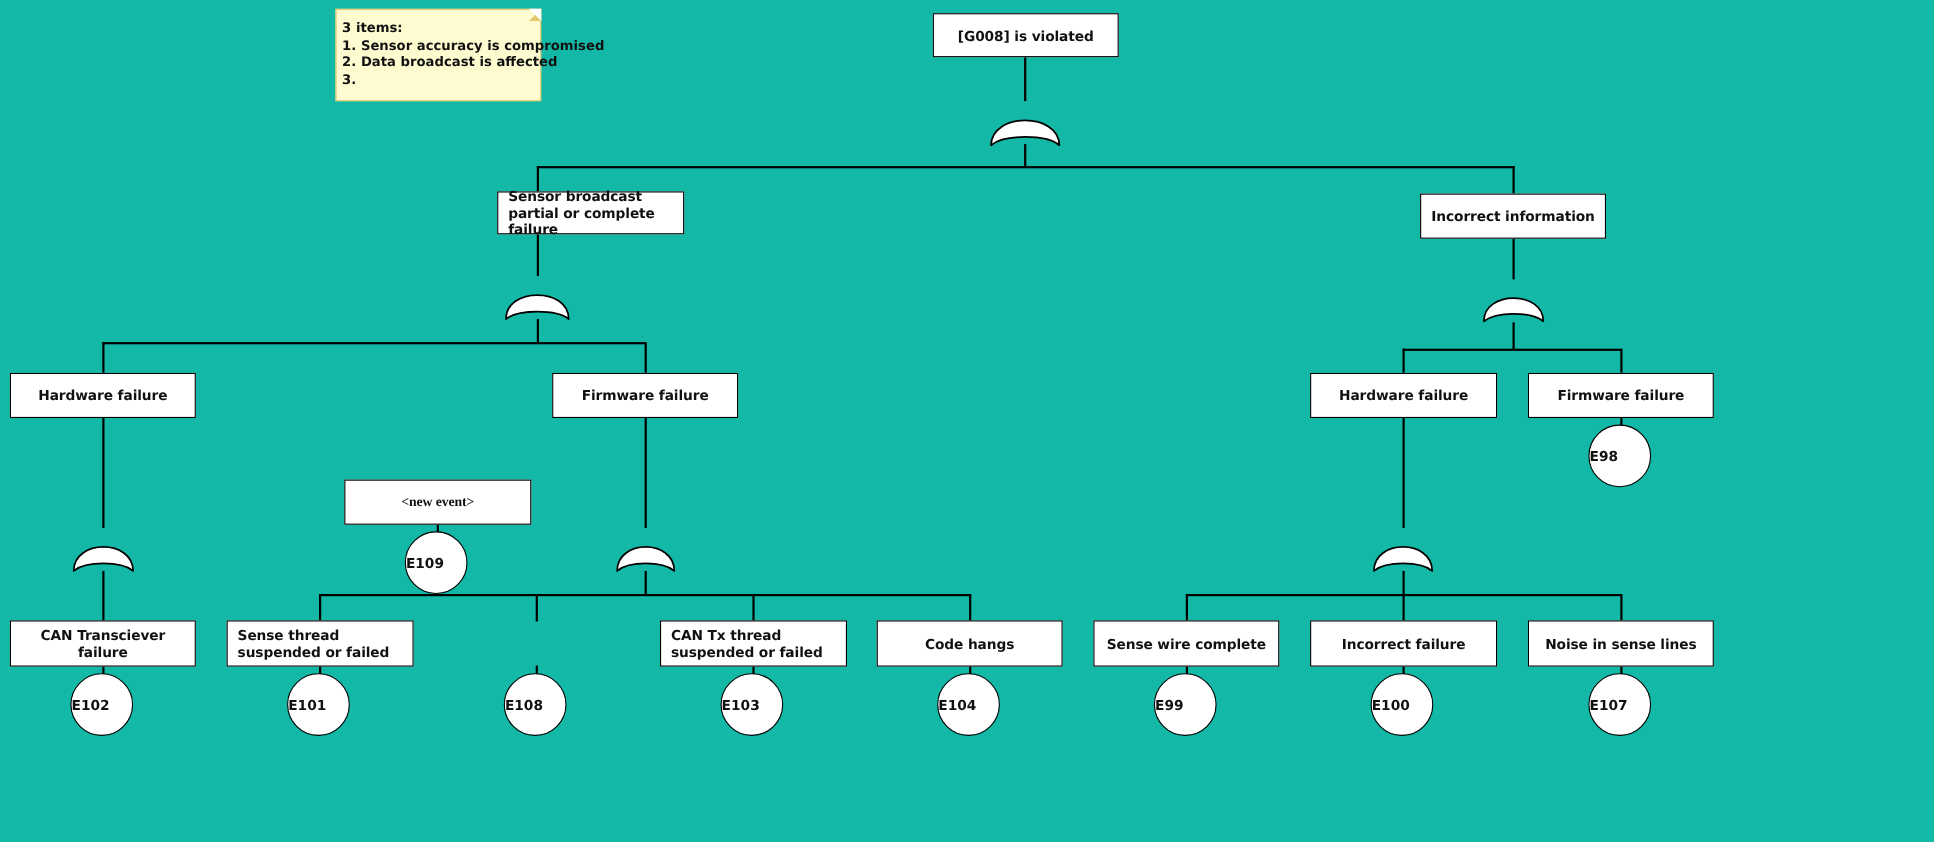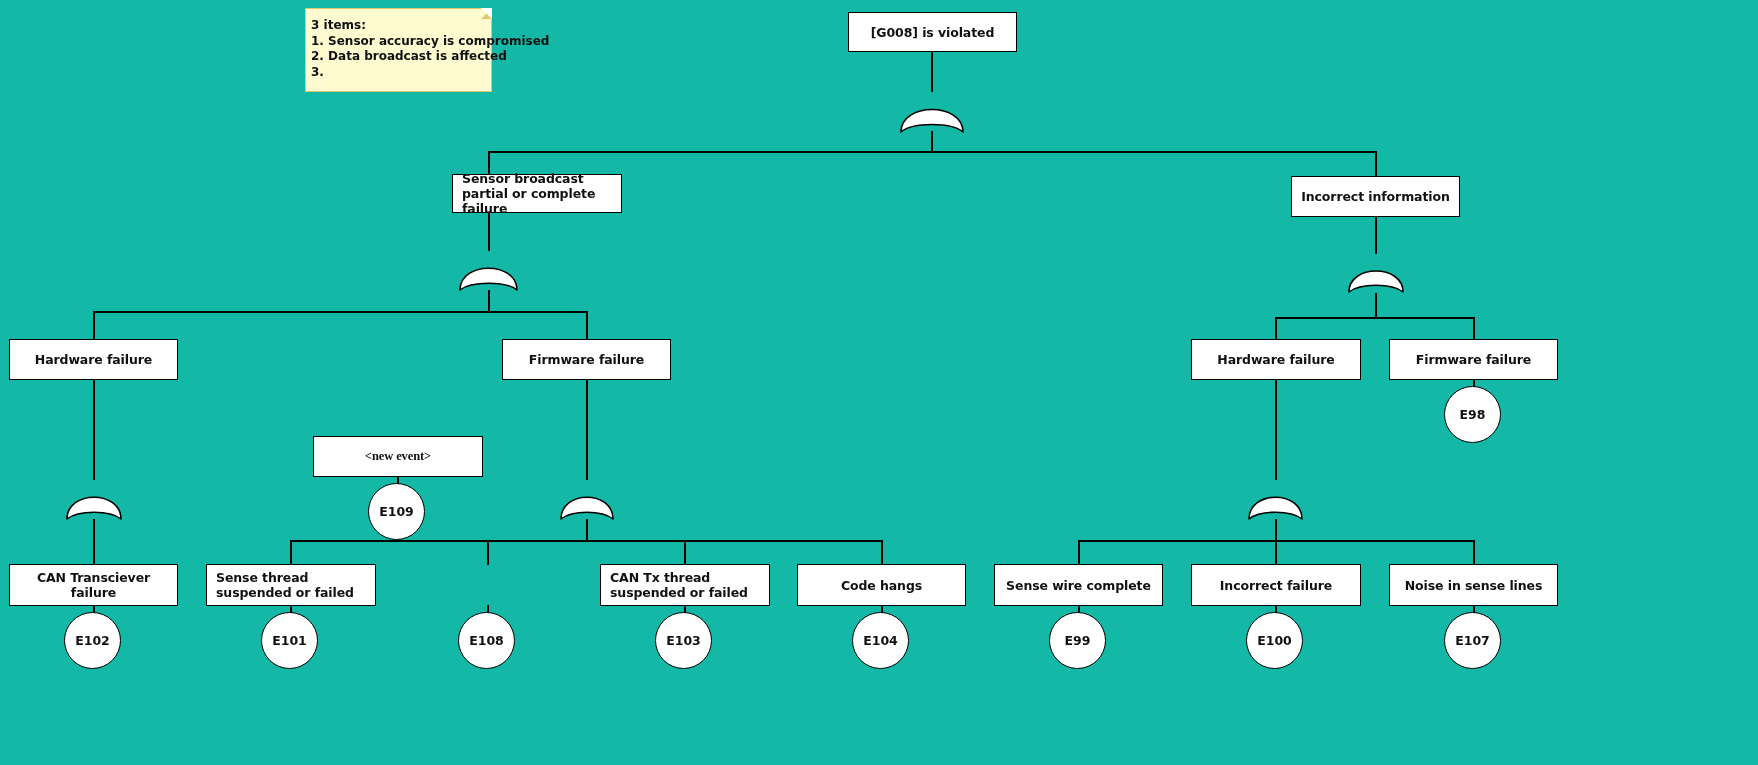--- a/index.html
+++ b/index.html
@@ -34,21 +34,20 @@
   .node .txt{display:block;width:100%;}
   
   .bevent{
     position:absolute;
     box-sizing:border-box;
     border:1.6px solid #000000;
     border-radius:50%;
     background:#ffffff;
     display:flex;
     align-items:center;
-    justify-content:center;
     font-size:12.5px;
     font-weight:bold;
     color:#111111;
     z-index:4;
   }
   
   .ln{position:absolute;background:#000000;z-index:1;}
   .ln.v{width:1.6px;}
   .ln.h{height:1.6px;}
   

